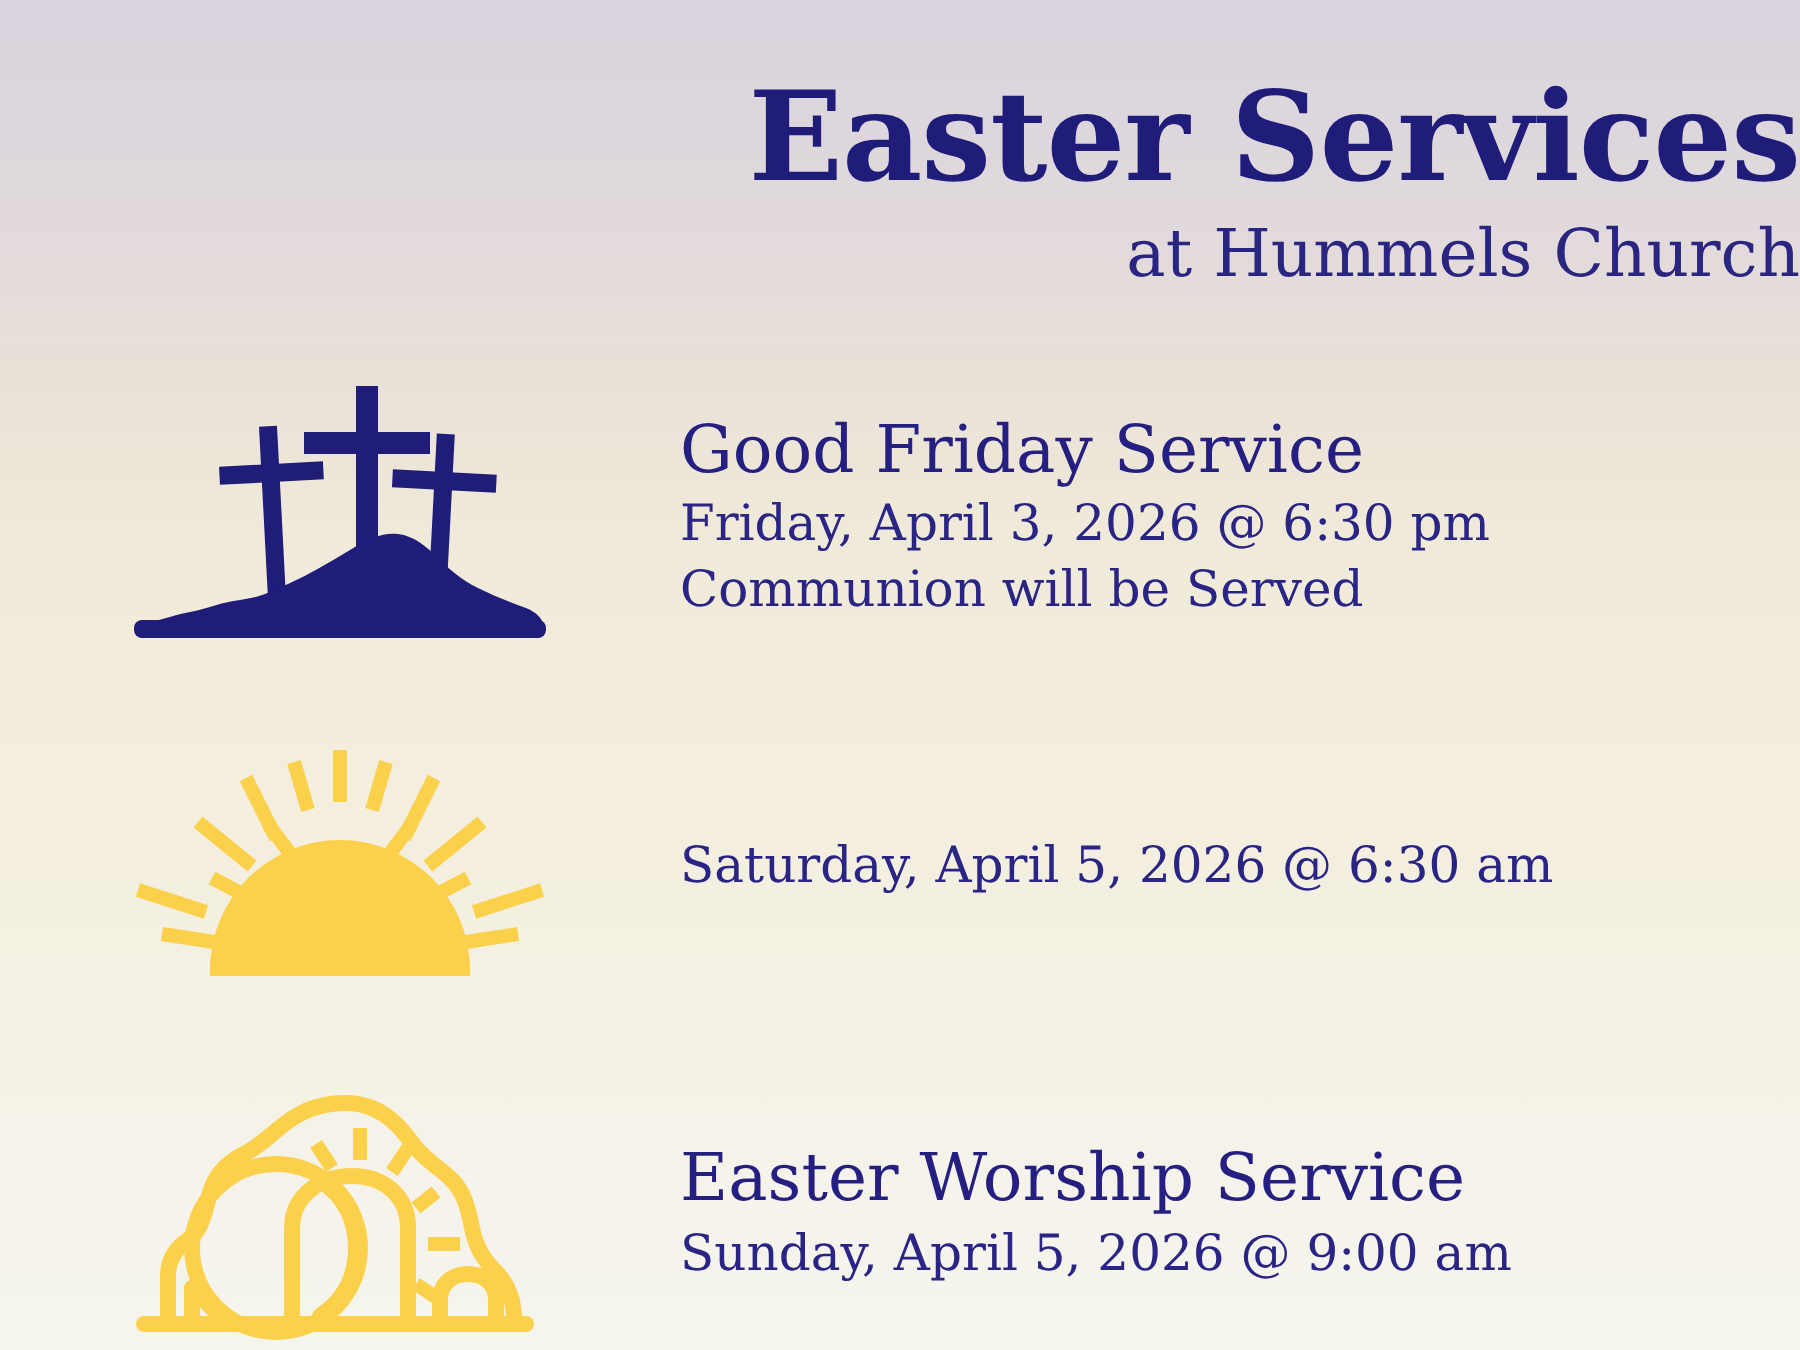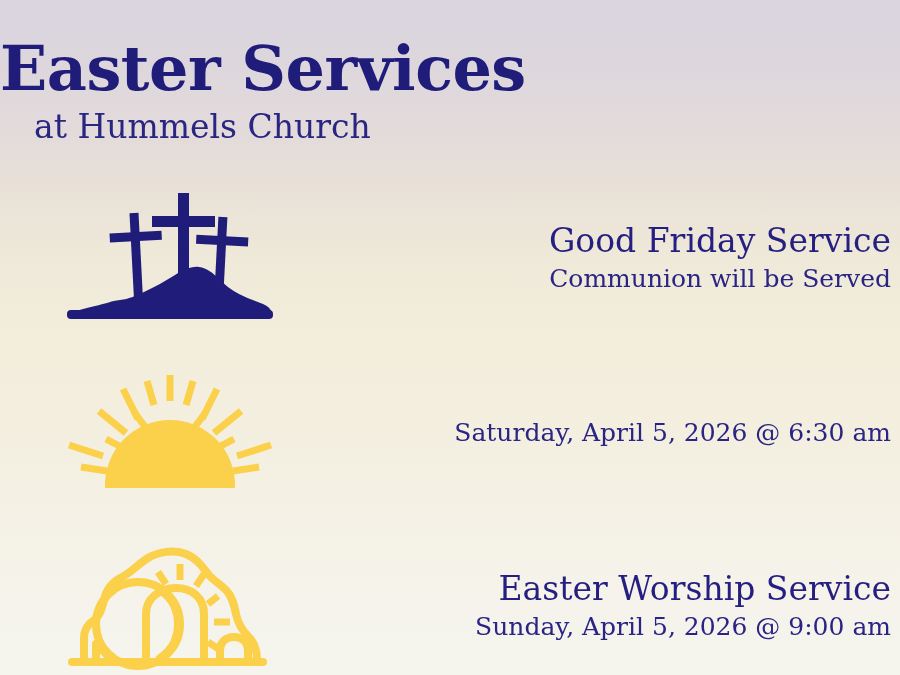--- a/index.html
+++ b/index.html
@@ -31,21 +31,21 @@
         #f5f5ee 100%);
     overflow: hidden;
   }
 
   
   .header {
     position: absolute;
     top: 0;
     left: 0;
     width: 900px;
-    text-align: left;
+    text-align: right;
   }
   .title {
     margin: 0;
     padding-top: 36px;
     color: #201c7a;
     font-family: "DejaVu Serif", serif;
     font-weight: bold;
     font-size: 62px;
     line-height: 1.08;
     letter-spacing: -0.5px;
@@ -79,21 +79,21 @@
   .icon-cell {
     width: 340px;
     min-width: 340px;
     height: 160px;
     display: flex;
     align-items: center;
     justify-content: center;
   }
   .text-cell {
     flex: 1;
-    text-align: right;
+    text-align: left;
     padding-right: 9px;
   }
 
   .svc-title {
     margin: 0;
     color: #241f80;
     font-family: "DejaVu Serif", serif;
     font-weight: normal;
     font-size: 33px;
     line-height: 1.22;
@@ -141,20 +141,21 @@
                      C64,108 70,105 79,101 C90,96 100,90 110,84
                      C118,79 126,75 134,76 C142,77 148,82 154,88
                      C160,94 166,99 174,103 C182,107 190,110 198,113
                      C203,115 206,118 207,122 Z"></path>
             <rect x="2" y="119" width="206" height="9" rx="4"></rect>
           </g>
         </svg>
       </div>
       <div class="text-cell">
         <p class="svc-title">Good Friday Service</p>
+        <p class="svc-line">Friday, April 3, 2026 @ 6:30 pm</p>
         <p class="svc-line">Communion will be Served</p>
       </div>
     </div>
 
     <div class="row-gap"></div>
 
     <div class="service-row">
       <div class="icon-cell">
         <svg width="230" height="130" viewBox="0 0 230 130">
           <g stroke="#fbd04a" stroke-width="7" stroke-linecap="butt" fill="none">

